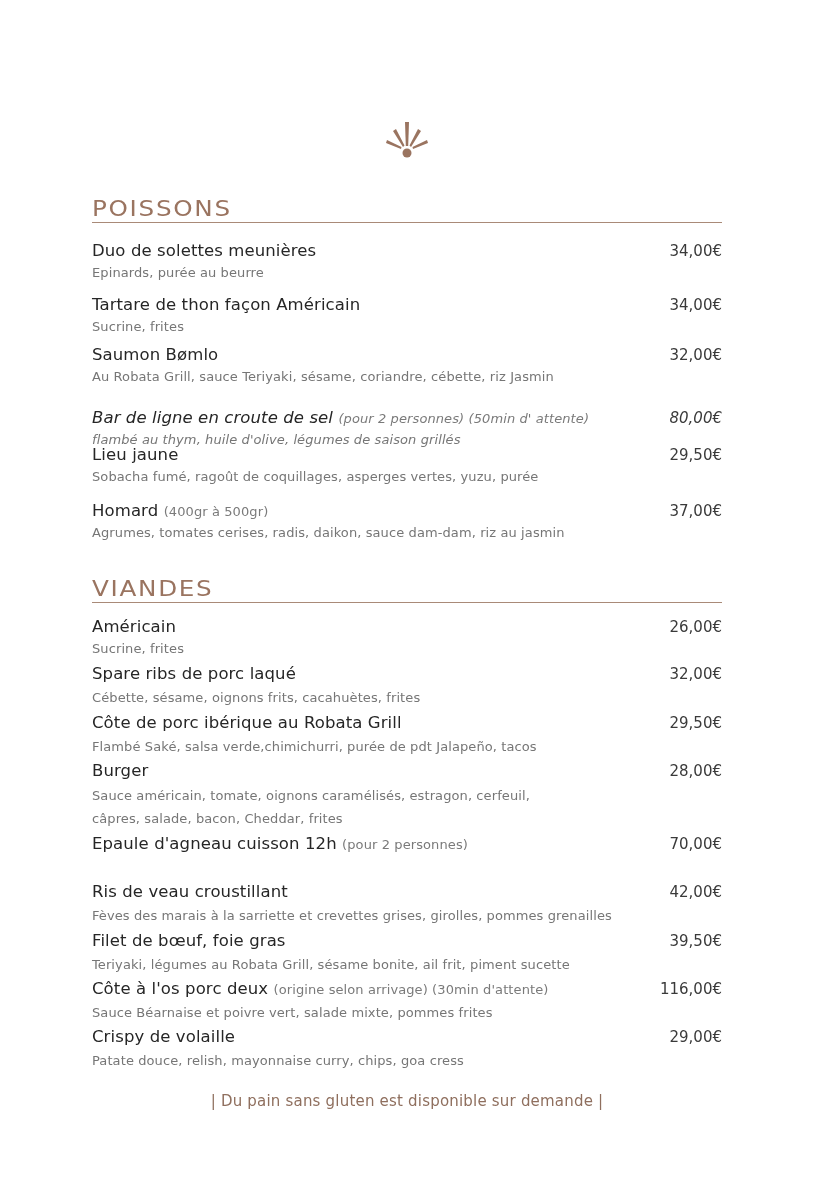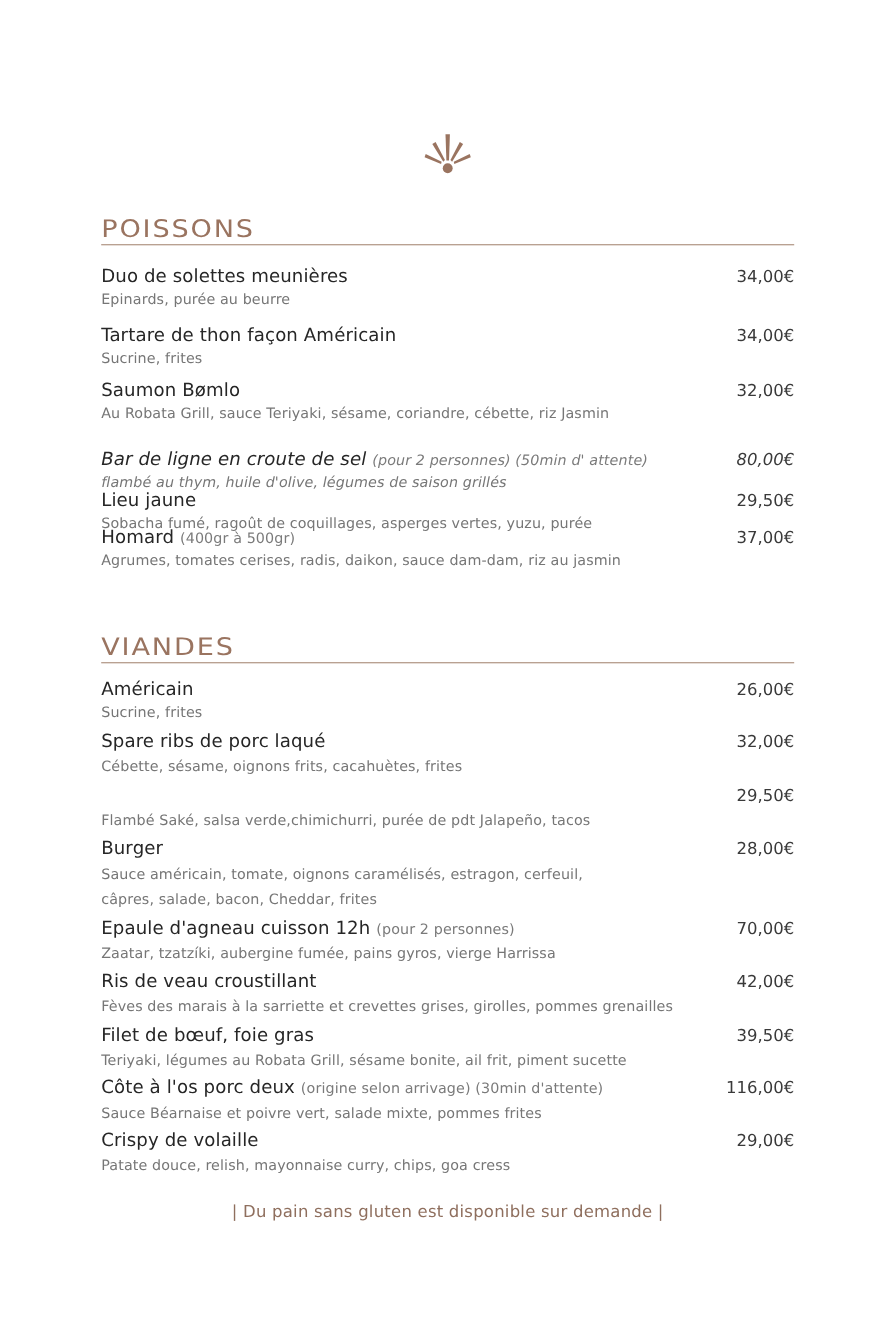--- a/index.html
+++ b/index.html
@@ -70,21 +70,21 @@
   </div>
 
   <div class="item" style="top:247px;">
     <div class="name-line">
       <span class="name">Lieu jaune</span>
       <span class="price">29,50€</span>
     </div>
     <div class="desc">Sobacha fumé, ragoût de coquillages, asperges vertes, yuzu, purée</div>
   </div>
 
-  <div class="item" style="top:281px;">
+  <div class="item" style="top:303px;">
     <div class="name-line">
       <span class="name"><span>Homard</span> <span class="note">(400gr à 500gr)</span></span>
       <span class="price">37,00€</span>
     </div>
     <div class="desc">Agrumes, tomates cerises, radis, daikon, sauce dam-dam, riz au jasmin</div>
   </div>
 </div>
 
 <div class="section" style="top:576px;">
   <h2 class="section-title">VIANDES</h2>
@@ -101,40 +101,40 @@
   <div class="item" style="top:86px;">
     <div class="name-line">
       <span class="name">Spare ribs de porc laqué</span>
       <span class="price">32,00€</span>
     </div>
     <div class="desc" style="margin-top:2px;">Cébette, sésame, oignons frits, cacahuètes, frites</div>
   </div>
 
   <div class="item" style="top:135px;">
     <div class="name-line">
+      <span class="name">Côte de porc ibérique au Robata Grill</span>
       <span class="price">29,50€</span>
     </div>
     <div class="desc" style="margin-top:2px;">Flambé Saké, salsa verde,chimichurri, purée de pdt Jalapeño, tacos</div>
   </div>
 
   <div class="item" style="top:183px;">
     <div class="name-line">
       <span class="name">Burger</span>
       <span class="price">28,00€</span>
     </div>
     <div class="desc" style="margin-top:3px;">Sauce américain, tomate, oignons caramélisés, estragon, cerfeuil,</div>
     <div class="desc" style="margin-top:3px;">câpres, salade, bacon, Cheddar, frites</div>
   </div>
 
   <div class="item" style="top:256px;">
     <div class="name-line">
       <span class="name"><span>Epaule d'agneau cuisson 12h</span> <span class="note">(pour 2 personnes)</span></span>
       <span class="price">70,00€</span>
     </div>
-    <div class="desc" style="margin-top:2px;">Zaatar, tzatzíki, aubergine fumée, pains gyros, vierge Harrissa</div>
   </div>
 
   <div class="item" style="top:304px;">
     <div class="name-line">
       <span class="name">Ris de veau croustillant</span>
       <span class="price">42,00€</span>
     </div>
     <div class="desc" style="margin-top:2px;">Fèves des marais à la sarriette et crevettes grises, girolles, pommes grenailles</div>
   </div>
 

